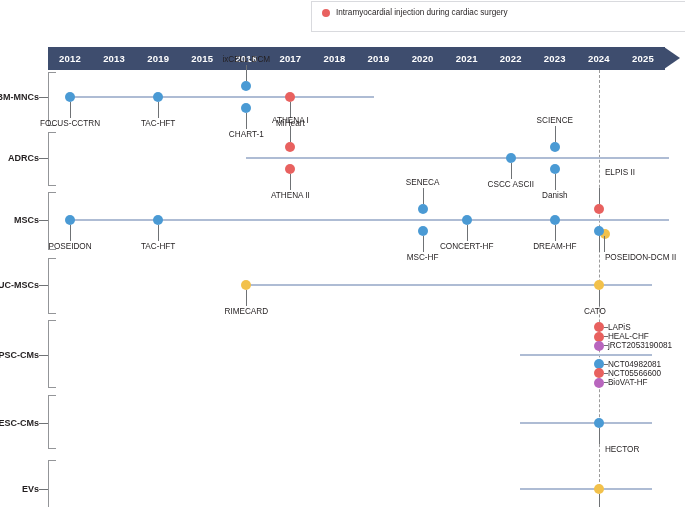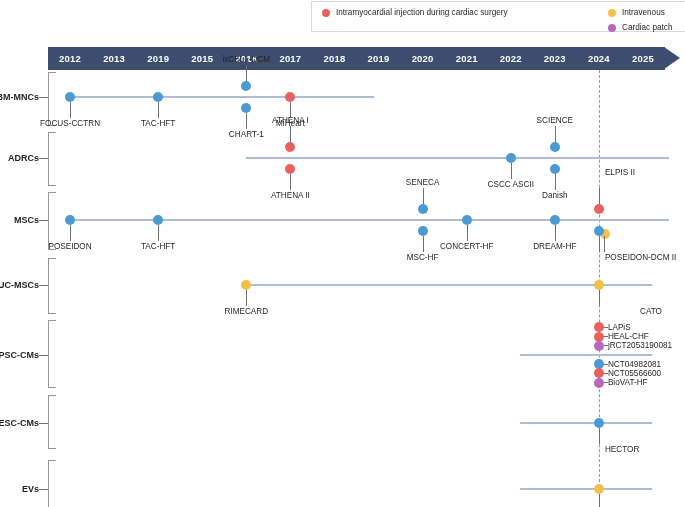--- a/index.html
+++ b/index.html
@@ -54,30 +54,20 @@
 </head>
 <body>
 
 <div id="root">
 
   <div id="legend">
     <div class="lg-col" style="left:10px;top:4px;">
       <div class="lg-item">
         <span class="lg-dot" style="background:#e8615f;"></span>
         <span class="lg-lbl">Intramyocardial injection during cardiac surgery</span>
-      </div>
-    </div>
-    <div class="lg-col" style="left:296px;top:4px;">
-      <div class="lg-item">
-        <span class="lg-dot" style="background:#f2c14b;"></span>
-        <span class="lg-lbl">Intravenous</span>
-      </div>
-      <div class="lg-item">
-        <span class="lg-dot" style="background:#b866be;"></span>
-        <span class="lg-lbl">Cardiac patch</span>
       </div>
     </div>
   </div>
 
   <div id="axisWrap">
     <div id="axisBar"></div>
     <div id="axisTip"></div>
     <div id="axisYears">
         <div class="yr" style="left: 0px; width: 44.0714px;">2012</div>
         <div class="yr" style="left: 44.0714px; width: 44.0714px;">2013</div>
@@ -176,21 +166,21 @@
         <div class="row" style="top: 0px; height: 56px;">
           <div class="rowlabel" style="top: 215px; right: 646px;">UC-MSCs</div>
           <div class="labeltick" style="left: 39px; top: 215px; width: 9px;"></div>
           <div class="bracket" style="left: 48px; top: 188px; width: 8px; height: 56px;"></div>
           <div class="tline" style="left: 246.321px; width: 405.457px; top: 214.2px;"></div>
           <div class="dot" style="left: 246.321px; top: 215px; background: rgb(242, 193, 75);"></div>
           <div class="lead" style="left: 246.321px; top: 220px; height: 16px;"></div>
           <div class="pt-lbl" style="left: 246.321px; top: 237px; transform: translateX(-50%);">RIMECARD</div>
           <div class="dot" style="left: 598.893px; top: 215px; background: rgb(242, 193, 75);"></div>
           <div class="lead" style="left: 598.893px; top: 220px; height: 16px;"></div>
-          <div class="pt-lbl" style="left: 640px; top: 237px; transform: none;">CATO</div>
+          <div class="pt-lbl" style="left: 584px; top: 237px; transform: none;">CATO</div>
         </div>
         <div class="row" style="top: 0px; height: 68px;">
           <div class="rowlabel" style="top: 285px; right: 646px;">hiPSC-CMs</div>
           <div class="labeltick" style="left: 39px; top: 285px; width: 9px;"></div>
           <div class="bracket" style="left: 48px; top: 250px; width: 8px; height: 68px;"></div>
           <div class="tline" style="left: 519.564px; width: 132.214px; top: 284.2px;"></div>
           <div class="dot" style="left: 598.893px; top: 257.4px; background: rgb(232, 97, 95);"></div>
           <div class="lead" style="left: 603.893px; top: 256.9px; width: 4px; height: 1px; background: rgb(111, 114, 117);"></div>
           <div class="pt-lbl" style="left: 607.893px; top: 252.9px;">LAPiS</div>
           <div class="dot" style="left: 598.893px; top: 266.6px; background: rgb(232, 97, 95);"></div>

